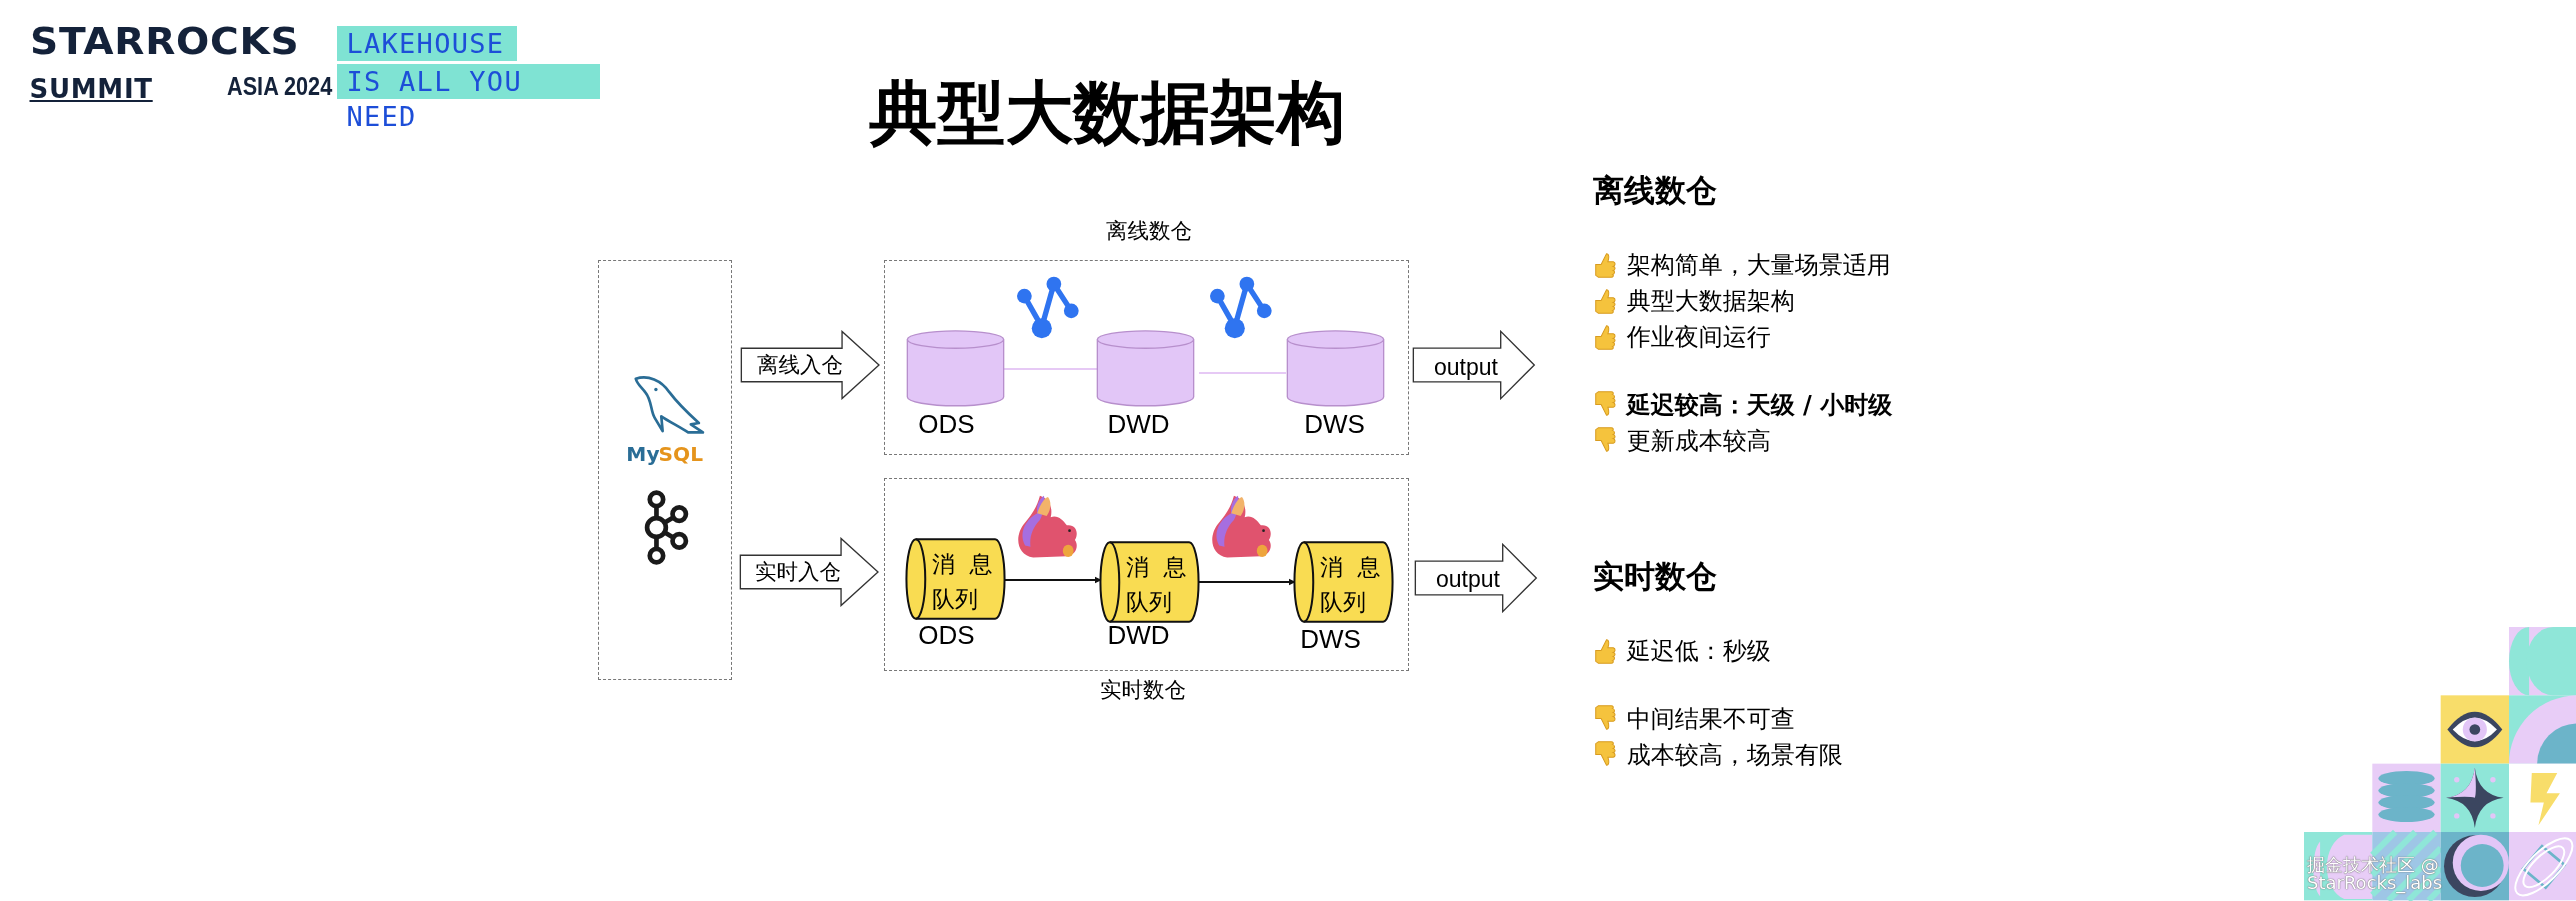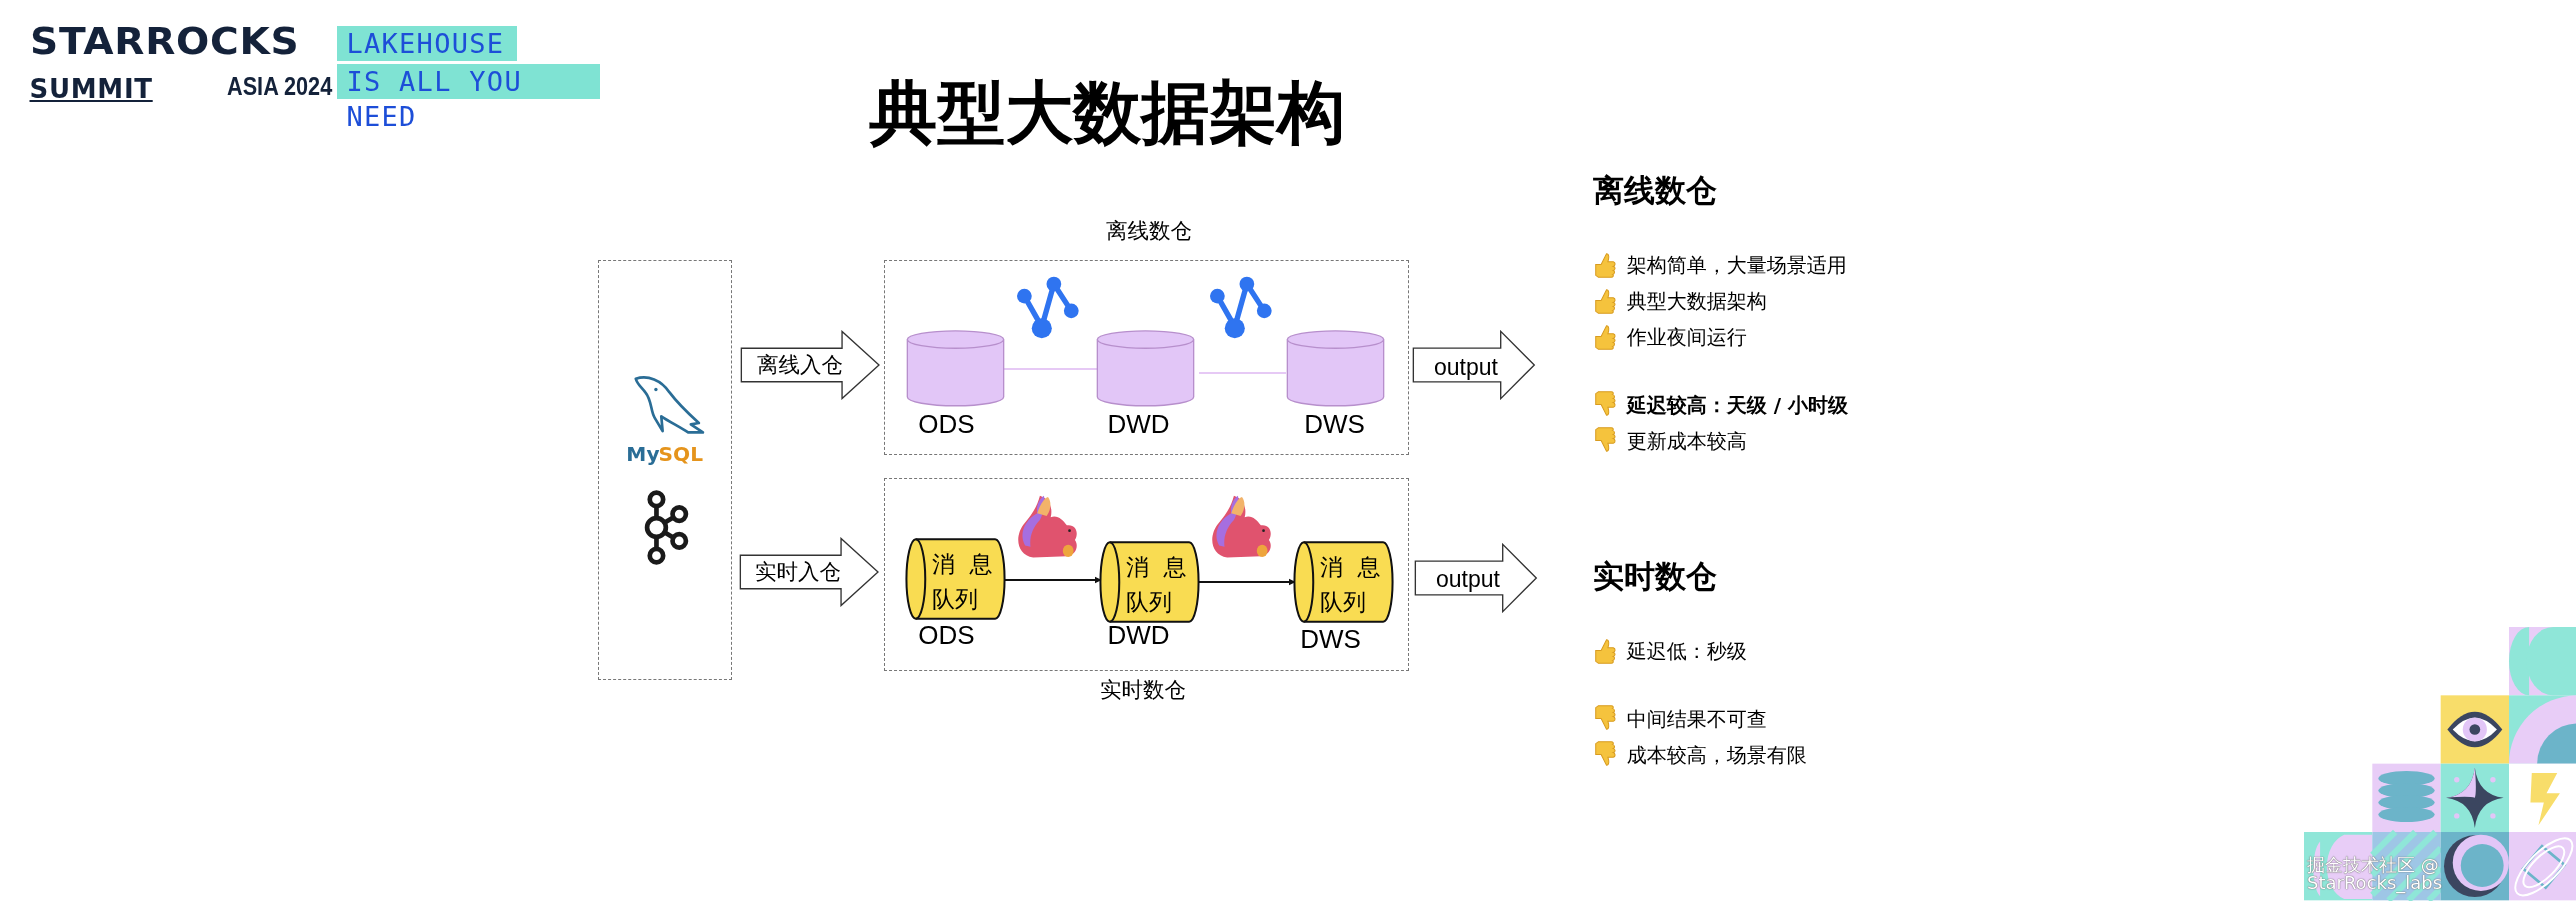--- a/index.html
+++ b/index.html
@@ -17,21 +17,21 @@
   .page-title { position:absolute; left:0; width:2228px; top:32px; text-align:center; font-size:68px; font-weight:bold; line-height:1.1; text-indent:-13.4px;margin-top:44px; }
   
   .dash-box { position:absolute; border:1.3px dashed #777; box-sizing:border-box; }
   .section-label { position:absolute; font-size:21.5px; line-height:1; text-align:center; }
   .layer-label { position:absolute; font-family:"Liberation Sans",sans-serif; font-size:26px; line-height:1; width:101px; text-align:center; }
   .arrow { position:absolute; }
   .arrow-label { position:absolute; font-size:21.5px; line-height:1;text-align:center; }
   .arrow-label.en { font-family:"Liberation Sans",sans-serif; font-size:23px; }
   
   .panel-title { position:absolute; left:1593px; font-size:31px; font-weight:bold; line-height:1; }
-  .bullet { position:absolute; left:1593px; font-size:20px; line-height:1; display:flex; align-items:center; white-space:nowrap; }
+  .bullet { position:absolute; left:1593px; font-size:24px; line-height:1; display:flex; align-items:center; white-space:nowrap; }
   .bullet .thumb { width:23px; height:27px; margin-right:10.7px; display:inline-block; }
   .watermark { position:absolute; left:2307px; top:856px; font-size:18px; color:#fff; line-height:1;
                text-shadow:0 0 1.3px #666, 0 0 0.7px #555; }
 </style>
 </head>
 <body>
 
 <div>
   <div class="logo-line logo-1">STARROCKS</div>
   <div class="logo-line logo-2">SUMMIT</div>

